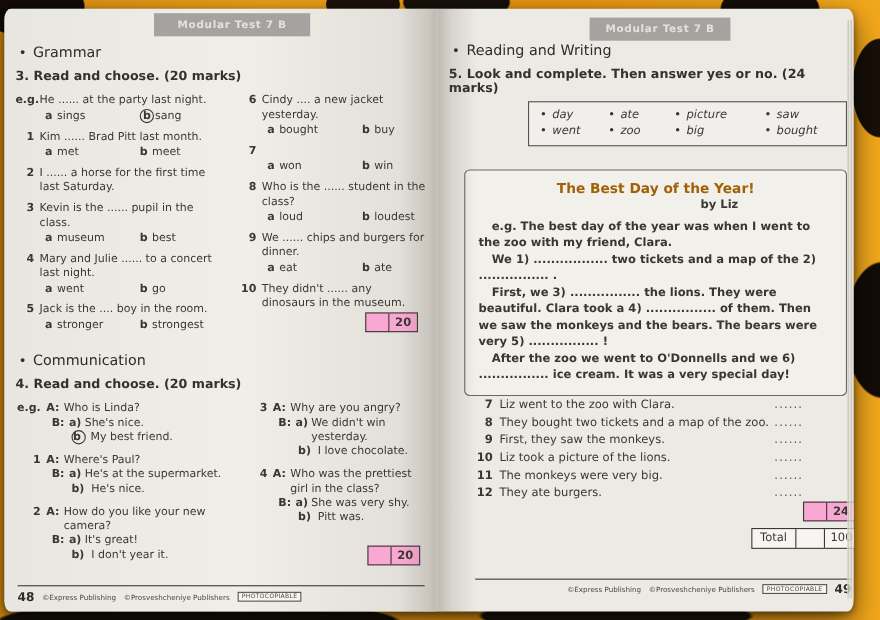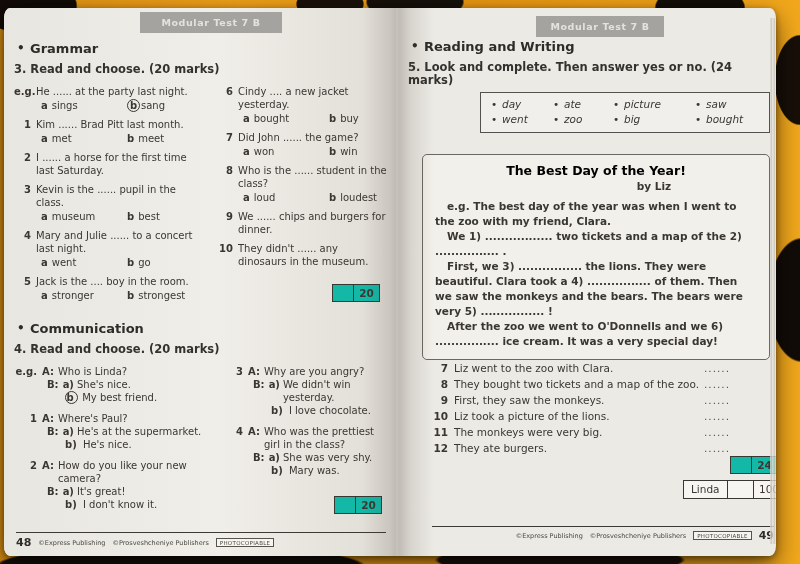--- a/index.html
+++ b/index.html
@@ -43,21 +43,21 @@
     position:absolute; height:21px; background:#a5a3a0; color:#e3e2de;
     font-size:9.5px; font-weight:bold; letter-spacing:.6px;
     text-align:center; line-height:21px; }
   .banner.bl { left:136px; top:4px;  width:142px; }
   .banner.br { left:140px; top:8px;  width:128px; }
 
   .content { position:absolute; font-size:10px; line-height:13px; }
   .cl { left:10px; top:34px; width:374px; }
   .cr { left:12px; top:32px; width:364px; }
 
-  h2.sec { font-size:13px; font-weight:bold; color:#2e2c29; margin:0 0 8px 16px; position:relative; }
+  h2.sec { font-size:13px; font-weight:normal; color:#2e2c29; margin:0 0 8px 16px; position:relative; }
   h2.sec::before { content:"•"; position:absolute; left:-13px; top:0; font-size:12px; }
   .instr { font-weight:bold; font-size:11.5px; margin-bottom:9px; color:#34322f; }
 
   
   .cols { display:flex; gap:10px; }
   .gcol1 { width:192px; } .gcol2 { width:172px; }
   .gitem { margin-bottom:6px; }
   .gi-row { display:flex; }
   .gnum { min-width:22px; width:22px; text-align:right; padding-right:5px; font-weight:bold; }
   .gstem { flex:1; }
@@ -72,21 +72,21 @@
   .citem { margin-bottom:8px; }
   .l1 { display:flex; }
   .cnum { min-width:28px; width:28px; text-align:right; padding-right:5px; font-weight:bold; }
   .spk { font-weight:bold; padding-right:4px; }
   .ctext { flex:1; }
   .l2 { display:flex; padding-left:33px; }
   .l3 { padding-left:51px; }
   .pm { font-weight:bold; padding-right:3px; }
 
   
-  .scorebox { position:absolute; display:flex; border:1.3px solid #3a3733; background:#14b8a6; }
+  .scorebox { position:absolute; display:flex; border:1.3px solid #3a3733; background:#f9a8d4; }
   .sb-blank { width:20px; height:16px; }
   .sb-val { min-width:26px; height:16px; border-left:1.3px solid #3a3733; text-align:center;
             font-weight:bold; font-size:10.5px; line-height:16px; padding:0 2px; }
   .sb1 { right:16px; top:276px; }
   .sb2 { right:14px; top:488px; }
   .sb3 { left:334px; top:448px; }
   .totalbox { position:absolute; left:287px; top:472px; display:flex; border:1.3px solid #3a3733; background:#f6f5f1; }
   .tb-label { padding:0 7px; height:17px; line-height:17px; font-size:10.5px; }
   .tb-blank { width:26px; height:17px; border-left:1.3px solid #3a3733; }
   .tb-val { min-width:32px; height:17px; border-left:1.3px solid #3a3733; text-align:center;
@@ -95,21 +95,21 @@
   
   .wordbox { position:absolute; left:84px; top:84px; width:290px; border:1.2px solid #55524d;
     display:grid; grid-template-columns:62px 60px 82px 80px; padding:5px 4px 7px 10px; row-gap:3px;
     font-size:10.5px; background:rgba(248,247,243,.45); }
   .word { position:relative; padding-left:11px;font-style:italic; }
   .word::before { content:"•"; position:absolute; left:0; top:0; }
 
   .storybox { position:absolute; left:26px; top:146px; width:348px; min-height:198px;
     border:1.2px solid #6b6862; border-radius:5px; padding:8px 12px 10px;
     background:#f2f0ea; font-size:10.5px; line-height:15px; }
-  .story-title { text-align:center; font-size:12.5px; font-weight:bold; color:#000000; margin-bottom:1px; }
+  .story-title { text-align:center; font-size:12.5px; font-weight:bold; color:#a16207; margin-bottom:1px; }
   .story-by { text-align:center; font-weight:bold; font-size:10.5px; transform:translateX(58px); margin-bottom:5px; }
   .storybox p { margin:0; text-indent:12px;font-weight:bold; }
 
   .qlist { position:absolute; left:34px; top:352px; width:300px; font-size:10.5px; }
   .qrow { display:flex; line-height:16px; }
   .qnum { min-width:24px; width:24px; text-align:right; padding-right:6px; font-weight:bold; }
   .qdots { margin-left:auto; letter-spacing:1px; color:#55524d; }
 
   
   .footline { position:absolute; height:0; border-top:1.6px solid #3d3a36; }
@@ -211,21 +211,20 @@
               </div>
               <div class="gopts">
                 <span class="o1"><span class="om">a</span><span>bought</span></span>
                 <span class="o2"><span class="om">b</span><span>buy</span></span>
               </div>
             </div>
 
             <div class="gitem">
               <div class="gi-row">
                 <span class="gnum">7</span>
-                <span class="gstem">Did John ...... the game?</span>
               </div>
               <div class="gopts">
                 <span class="o1"><span class="om">a</span><span>won</span></span>
                 <span class="o2"><span class="om">b</span><span>win</span></span>
               </div>
             </div>
 
             <div class="gitem">
               <div class="gi-row">
                 <span class="gnum">8</span>
@@ -234,20 +233,24 @@
               <div class="gopts">
                 <span class="o1"><span class="om">a</span><span>loud</span></span>
                 <span class="o2"><span class="om">b</span><span>loudest</span></span>
               </div>
             </div>
 
             <div class="gitem">
               <div class="gi-row">
                 <span class="gnum">9</span>
                 <span class="gstem">We ...... chips and burgers for dinner.</span>
+              </div>
+              <div class="gopts">
+                <span class="o1"><span class="om">a</span><span>eat</span></span>
+                <span class="o2"><span class="om">b</span><span>ate</span></span>
               </div>
             </div>
 
             <div class="gitem">
               <div class="gi-row">
                 <span class="gnum">10</span>
                 <span class="gstem">They didn't ...... any dinosaurs in the museum.</span>
               </div>
             </div>
           </div>
@@ -299,21 +302,21 @@
                 <span class="spk">A:</span>
                 <span class="ctext">How do you like your new camera?</span>
               </div>
               <div class="l2">
                 <span class="spk">B:</span>
                 <span class="pm">a)</span>
                 <span>It's great!</span>
               </div>
               <div class="l3">
                 <span class="pm">b)</span>
-                <span>I don't know it.</span>
+                <span>I don't year it.</span>
               </div>
             </div>
           </div>
 
           <div class="ccol2">
             <div class="citem">
               <div class="l1">
                 <span class="cnum">3</span>
                 <span class="spk">A:</span>
                 <span class="ctext">Why are you angry?</span>
@@ -335,21 +338,21 @@
                 <span class="spk">A:</span>
                 <span class="ctext">Who was the prettiest girl in the class?</span>
               </div>
               <div class="l2">
                 <span class="spk">B:</span>
                 <span class="pm">a)</span>
                 <span>She was very shy.</span>
               </div>
               <div class="l3">
                 <span class="pm">b)</span>
-                <span>Mary was.</span>
+                <span>Pitt was.</span>
               </div>
             </div>
           </div>
         </div>
       </div>
 
       <div class="scorebox sb1">
         <span class="sb-blank"></span>
         <span class="sb-val">20</span>
       </div>
@@ -427,21 +430,21 @@
           <span class="qdots">......</span>
         </div>
       </div>
 
       <div class="scorebox sb3">
         <span class="sb-blank"></span>
         <span class="sb-val">24</span>
       </div>
 
       <div class="totalbox">
-        <span class="tb-label">Linda</span>
+        <span class="tb-label">Total</span>
         <span class="tb-blank"></span>
         <span class="tb-val">100</span>
       </div>
 
       <div class="footline fl-r"></div>
       <div class="footrow fr-r">
         <span>©Express Publishing</span>
         <span>©Prosveshcheniye Publishers</span>
         <span class="stamp">PHOTOCOPIABLE</span>
         <span class="pgnum">49</span>

